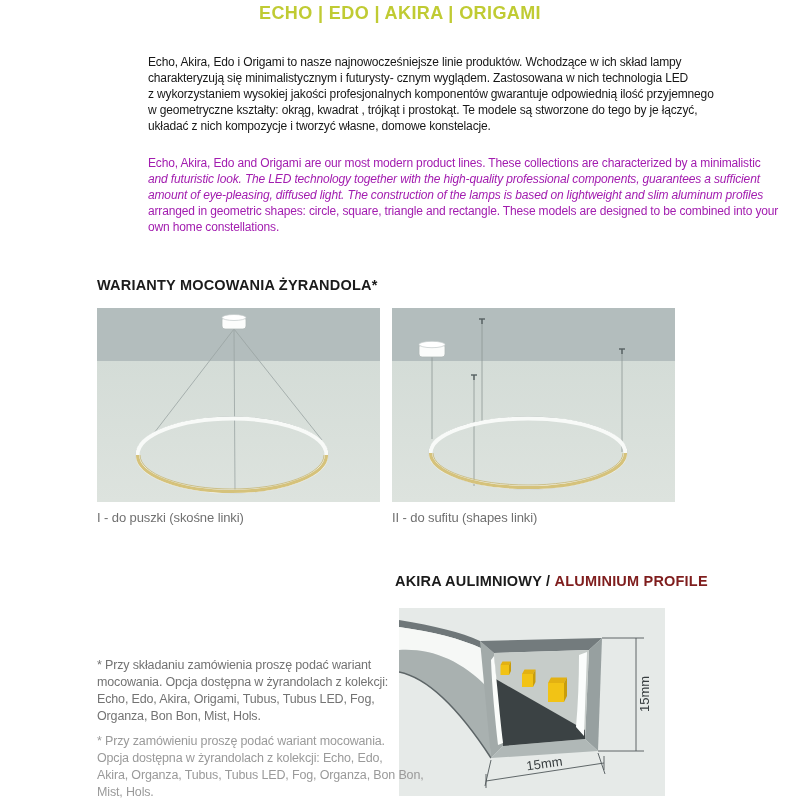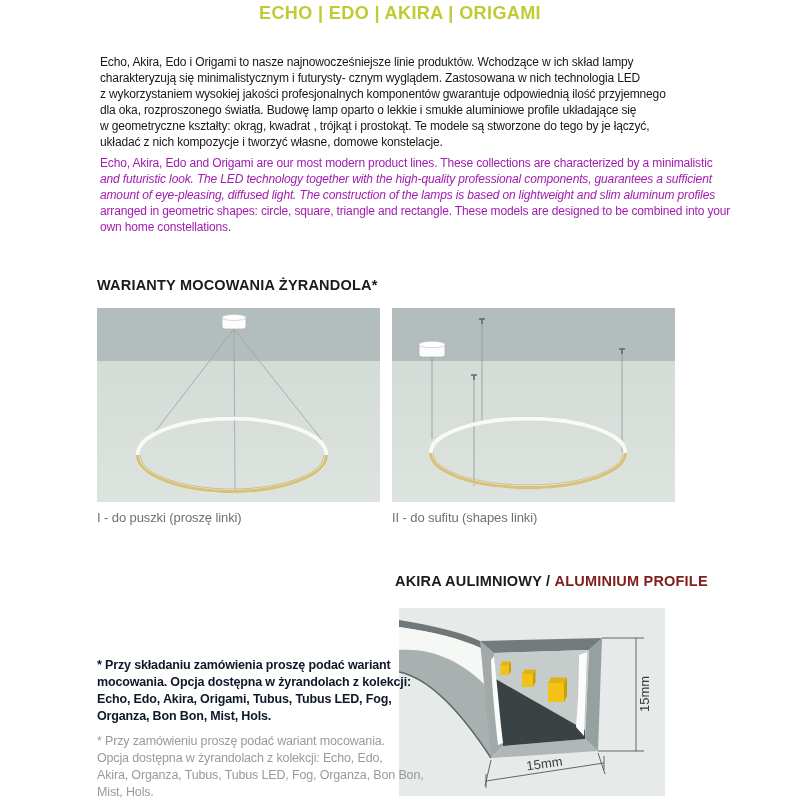--- a/index.html
+++ b/index.html
@@ -5,21 +5,21 @@
   html,body{margin:0;padding:0;}
   body{
     width:800px;height:800px;background:#ffffff;position:relative;overflow:hidden;
     font-family:"Liberation Sans", sans-serif;
   }
   .abs{position:absolute;}
   .page-title{
     top:3px;left:0;width:800px;text-align:center;
     font-size:18px;font-weight:600;letter-spacing:.4px;color:#c0cb33;
   }
-  .para .tline{display:block;white-space:nowrap;}
+  .para .tline{display:block;white-space:nowrap;margin-left:48px;}
   .para{font-size:12px;line-height:16px;letter-spacing:-.15px;}
   .intro-pl{top:54px;left:100px;color:#171717;}
   .intro-en{top:155px;left:100px;color:#a21caf;}
   .intro-en .italic{font-style:italic;}
   .section-heading{
     font-size:14.5px;font-weight:700;color:#1b1b1b;letter-spacing:.2px;white-space:nowrap;
   }
   .mounting-heading{top:277px;left:97px;}
   .profile-heading{top:573px;left:395px;}
   .profile-heading .gray-part{color:#7f1d1d;font-weight:600;}
@@ -27,34 +27,33 @@
     top:308px;width:283px;height:194px;overflow:hidden;
   }
   .panel-1{left:97px;}
   .panel-2{left:392px;}
   .caption{top:510px;font-size:13px;color:#707070;letter-spacing:-.1px;white-space:nowrap;}
   .caption-1{left:97px;}
   .caption-2{left:392px;}
   .profile-panel{top:608px;left:399px;width:266px;height:188px;background:#e6eae8;}
   .note{font-size:12.5px;line-height:17px;letter-spacing:-.15px;}
   .note .tline{display:block;white-space:nowrap;}
-  .note-bold{top:657px;left:97px;font-weight:700;color:#0f172a;}
+  .note-bold{top:657px;left:97px;font-weight:400;color:#737373;}
   .note-gray{top:733px;left:97px;color:#9a9a9a;}
   svg{display:block;}
 </style>
 </head>
 <body>
 
 <div class="abs page-title">ECHO | EDO | AKIRA | ORIGAMI</div>
 
 <div class="abs para intro-pl">
     <div class="tline">Echo, Akira, Edo i Origami  to nasze najnowocześniejsze linie produktów. Wchodzące w ich skład lampy</div>
     <div class="tline">charakteryzują się minimalistycznym i futurysty- cznym wyglądem. Zastosowana w nich technologia LED</div>
     <div class="tline">z wykorzystaniem wysokiej jakości profesjonalnych komponentów gwarantuje odpowiednią ilość przyjemnego</div>
-    <div class="tline">dla oka, rozproszonego światła. Budowę lamp oparto o lekkie i smukłe aluminiowe profile układające się</div>
     <div class="tline">w geometryczne kształty: okrąg, kwadrat , trójkąt i prostokąt. Te modele są stworzone do tego by je łączyć,</div>
     <div class="tline">układać z nich kompozycje i tworzyć własne, domowe konstelacje.</div>
   </div>
 
 <div class="abs para intro-en">
     <div class="tline">Echo, Akira, Edo and Origami are our most modern product lines. These collections are characterized by a minimalistic</div>
     <div class="tline italic">and futuristic look. The LED technology together with the high-quality professional components, guarantees a sufficient</div>
     <div class="tline italic">amount of eye-pleasing, diffused light. The construction of the lamps is based on lightweight and slim aluminum profiles</div>
     <div class="tline">arranged in geometric shapes: circle, square, triangle and rectangle. These models are designed to be combined into your</div>
     <div class="tline">own home constellations.</div>
@@ -120,21 +119,21 @@
       <path d="M38.5 145 A97.5 34.5 0 0 0 233.5 145" fill="none" stroke="#d5c27b" stroke-width="3.2"></path>
       <path d="M41 145 A95 32 0 0 0 231 145" fill="none" stroke="#c5b065" stroke-width="1" opacity="0.7"></path>
     </g>
     <g>
       <rect x="27" y="36" width="26" height="13" rx="3" fill="#fbfcfb" stroke="#aeb7b6" stroke-width="0.8"></rect>
       <ellipse cx="40" cy="36.5" rx="13" ry="3.2" fill="#ffffff" stroke="#c2c9c8" stroke-width="0.7"></ellipse>
     </g>
   </svg>
 </div>
 
-<div class="abs caption caption-1">I - do puszki (proszę linki)</div>
+<div class="abs caption caption-1">I - do puszki (skośne linki)</div>
 <div class="abs caption caption-2">II - do sufitu (shapes linki)</div>
 
 <div class="abs section-heading profile-heading">
   <span>AKIRA AULIMNIOWY / </span><span class="gray-part">ALUMINIUM PROFILE</span>
 </div>
 
 <div class="abs profile-panel">
   <svg width="266" height="188" viewBox="0 0 266 188">
 
     <g>

